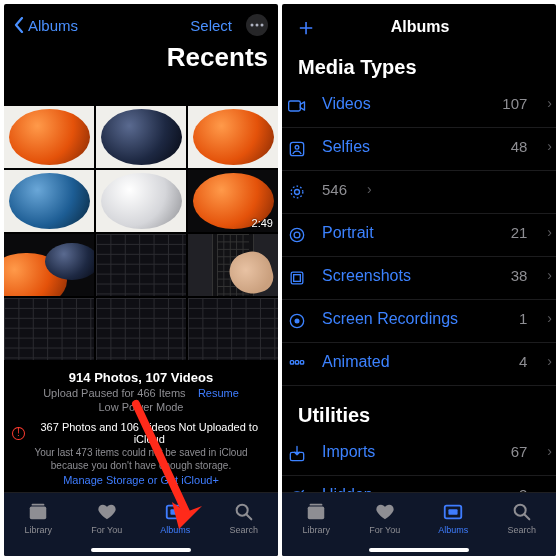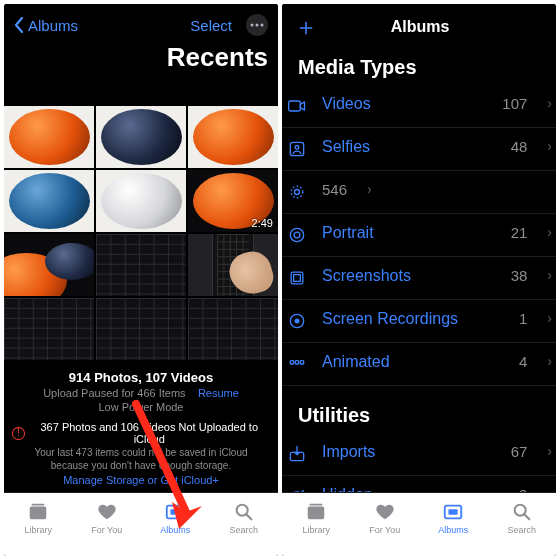--- a/index.html
+++ b/index.html
@@ -53,21 +53,21 @@
   .r-center { font-size:16px; font-weight:600; }
   .section-title { font-size:20px; font-weight:700; padding:10px 16px 6px; }
   .row { display:flex; align-items:flex-start; padding:10px 4px; border-bottom:1px solid #1c1c1e; gap:14px; }
   .row .icon { width:22px; height:22px; display:flex; align-items:center; justify-content:center; }
   .icon svg { width:20px; height:20px; }
   .row .lbl { color:#3c82ff; font-size:16px; flex:1; }
   .row .cnt { color:#8e8e93; font-size:15px; }
   .row .chev { color:#5a5a5e; font-size:14px; margin-left:6px; }
 
   
-  .tabbar { height:64px; background:#ffffff; border-top:1px solid #1f1f22; display:flex; padding-bottom:14px; }
+  .tabbar { height:64px; background:#0f172a; border-top:1px solid #1f1f22; display:flex; padding-bottom:14px; }
   .tab { flex:1; display:flex; flex-direction:column; align-items:center; justify-content:center; gap:2px; color:#8e8e93; font-size:9px; }
   .tab.active { color:#3f7dff; }
   .tab .ticon { width:22px; height:22px; display:flex; align-items:center; justify-content:center; }
   .home-ind { position:absolute; bottom:4px; left:50%; transform:translateX(-50%); width:100px; height:4px; border-radius:2px; background:#fff; }
 
   .spacer { flex:1; }
   .r-content { flex:1; overflow:hidden; display:flex; flex-direction:column; }
 </style>
 </head>
 <body>

